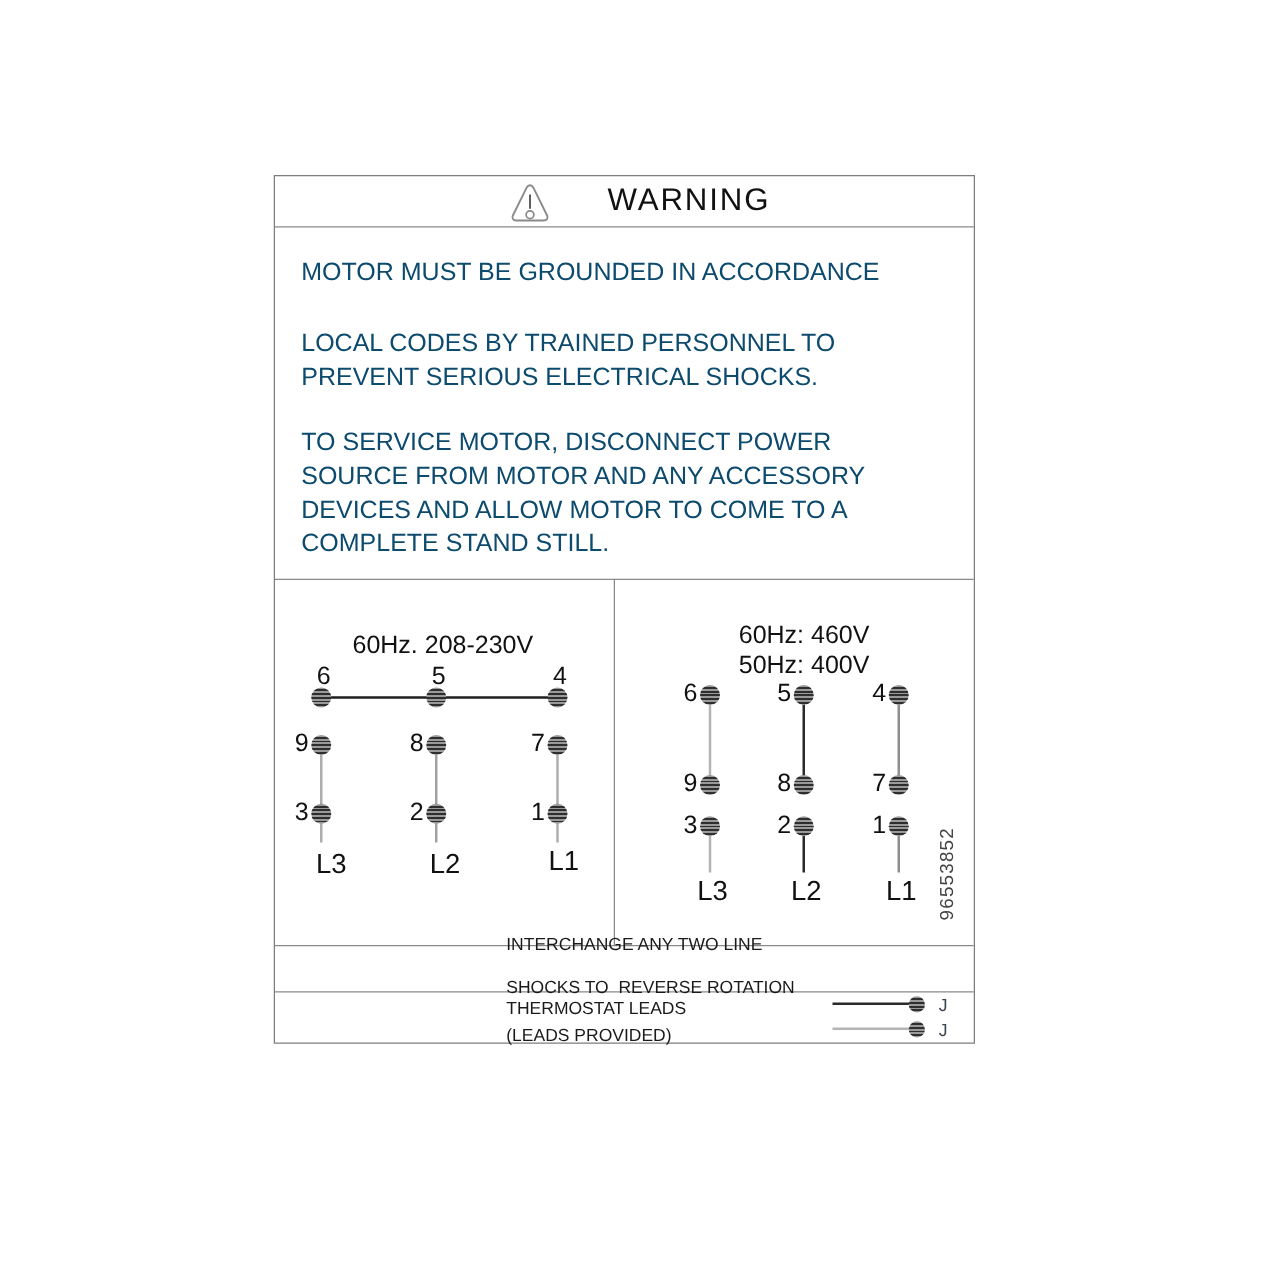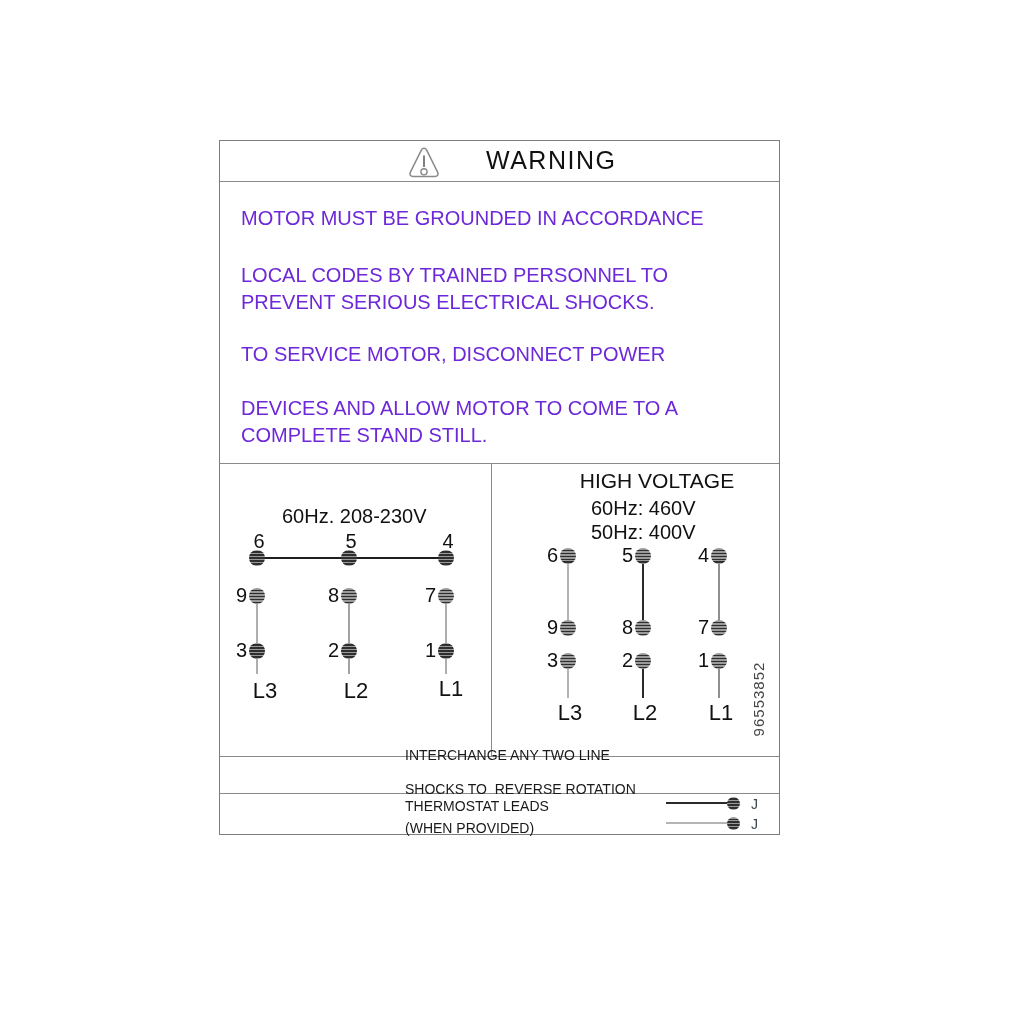--- a/index.html
+++ b/index.html
@@ -13,21 +13,21 @@
     border:1px solid #7d7d7d;background:#ffffff;
   }
   .sep{position:absolute;left:0;width:100%;height:1px;background:#8a8a8a;}
   .vdivider{position:absolute;left:271px;top:322px;width:1px;height:293px;background:#8a8a8a;}
 
   
   .warn-icon{position:absolute;left:186px;top:4px;width:36px;height:34px;}
   .warn-title{position:absolute;left:266px;top:5px;font-size:25px;letter-spacing:1.5px;color:#111;}
 
   
-  .body-line{position:absolute;left:21px;width:520px;font-size:20px;line-height:27px;color:#6d28d9;}
+  .body-line{position:absolute;left:21px;width:520px;font-size:20px;line-height:27px;color:#0c4a6e;}
 
   
   .diag-title{position:absolute;font-size:21px;color:#111;text-align:center;width:200px;}
   .diag-sub{position:absolute;font-size:20px;color:#111;}
 
   
   .dot{
     position:absolute;width:16px;height:16px;border-radius:50%;z-index:3;
     background:repeating-linear-gradient(to bottom,#9a9a9a 0px,#9a9a9a 1.5px,#2e2e2e 1.5px,#2e2e2e 3px);
   }
@@ -58,20 +58,21 @@
     <path d="M18 3.2 C16.9 3.2 15.9 3.9 15.3 5.1 L4.3 27.4 C3.2 29.6 4.6 31.4 7 31.4 L29 31.4 C31.4 31.4 32.8 29.6 31.7 27.4 L20.7 5.1 C20.1 3.9 19.1 3.2 18 3.2 Z" fill="none" stroke="#8a8a8a" stroke-width="1.5" stroke-linejoin="round"></path>
     <line x1="18" y1="10.5" x2="18" y2="22" stroke="#555555" stroke-width="1.5"></line>
     <circle cx="18" cy="26.8" r="3.1" fill="#ffffff" stroke="#8a8a8a" stroke-width="1.4"></circle>
   </svg>
   <div class="warn-title">WARNING</div>
 
   <div class="body-line" style="top:64px">MOTOR MUST BE GROUNDED IN ACCORDANCE</div>
   <div class="body-line" style="top:121px">LOCAL CODES BY TRAINED PERSONNEL TO</div>
   <div class="body-line" style="top:148px">PREVENT SERIOUS ELECTRICAL SHOCKS.</div>
   <div class="body-line" style="top:200px">TO SERVICE MOTOR, DISCONNECT POWER</div>
+  <div class="body-line" style="top:227px">SOURCE FROM MOTOR AND ANY ACCESSORY</div>
   <div class="body-line" style="top:254px">DEVICES AND ALLOW MOTOR TO COME TO A</div>
   <div class="body-line" style="top:281px">COMPLETE STAND STILL.</div>
 
   <div class="sep" style="top:322px"></div>
   <div class="vdivider"></div>
 
   <div class="diag-sub" style="left:62px;top:364px">60Hz. 208-230V</div>
 
   <div class="hline" style="left:37px;top:416px;width:189px;background:#1f1f1f"></div>
   <div class="vline" style="left:36px;top:455px;height:78px;background:#aeaeae"></div>
@@ -96,21 +97,20 @@
   <div class="dot" style="left:121px;top:502px"></div>
   <div class="dot" style="left:218px;top:502px"></div>
   <span class="tnum tn-left" style="left:1px;top:498px">3</span>
   <span class="tnum tn-left" style="left:93px;top:498px">2</span>
   <span class="tnum tn-left" style="left:190px;top:498px">1</span>
 
   <span class="llabel" style="left:21px;top:537px">L3</span>
   <span class="llabel" style="left:112px;top:537px">L2</span>
   <span class="llabel" style="left:207px;top:535px">L1</span>
 
-  <div class="diag-title" style="left:337px;top:328px">HIGH VOLTAGE</div>
   <div class="diag-sub" style="left:371px;top:356px">60Hz: 460V</div>
   <div class="diag-sub" style="left:371px;top:380px">50Hz: 400V</div>
 
   <div class="vline" style="left:347px;top:415px;height:72px;background:#b4b4b4"></div>
   <div class="vline" style="left:422px;top:415px;height:72px;background:#2a2a2a"></div>
   <div class="vline" style="left:498px;top:415px;height:72px;background:#8f8f8f"></div>
   <div class="vline" style="left:347px;top:520px;height:37px;background:#b4b4b4"></div>
   <div class="vline" style="left:422px;top:520px;height:37px;background:#2a2a2a"></div>
   <div class="vline" style="left:498px;top:520px;height:37px;background:#8f8f8f"></div>
 
@@ -140,21 +140,21 @@
   <span class="llabel" style="left:477px;top:559px">L1</span>
 
   <div class="part-number">96553852</div>
 
   <div class="sep" style="top:615px"></div>
   <div class="sep" style="top:652px"></div>
 
   <div class="foot-line" style="top:606px">INTERCHANGE ANY TWO LINE</div>
   <div class="foot-line" style="top:640px">SHOCKS TO  REVERSE ROTATION</div>
   <div class="foot-line" style="top:657px">THERMOSTAT LEADS</div>
-  <div class="foot-line" style="top:679px">(WHEN PROVIDED)</div>
+  <div class="foot-line" style="top:679px">(LEADS PROVIDED)</div>
 
   <div class="hline" style="left:446px;top:661px;width:62px;background:#2a2a2a"></div>
   <div class="dot small" style="left:507px;top:656px"></div>
   <span class="lead-label" style="left:531px;top:655px">J</span>
 
   <div class="hline" style="left:446px;top:681px;width:62px;background:#b4b4b4"></div>
   <div class="dot small" style="left:507px;top:676px"></div>
   <span class="lead-label" style="left:531px;top:675px">J</span>
 
 </div>

